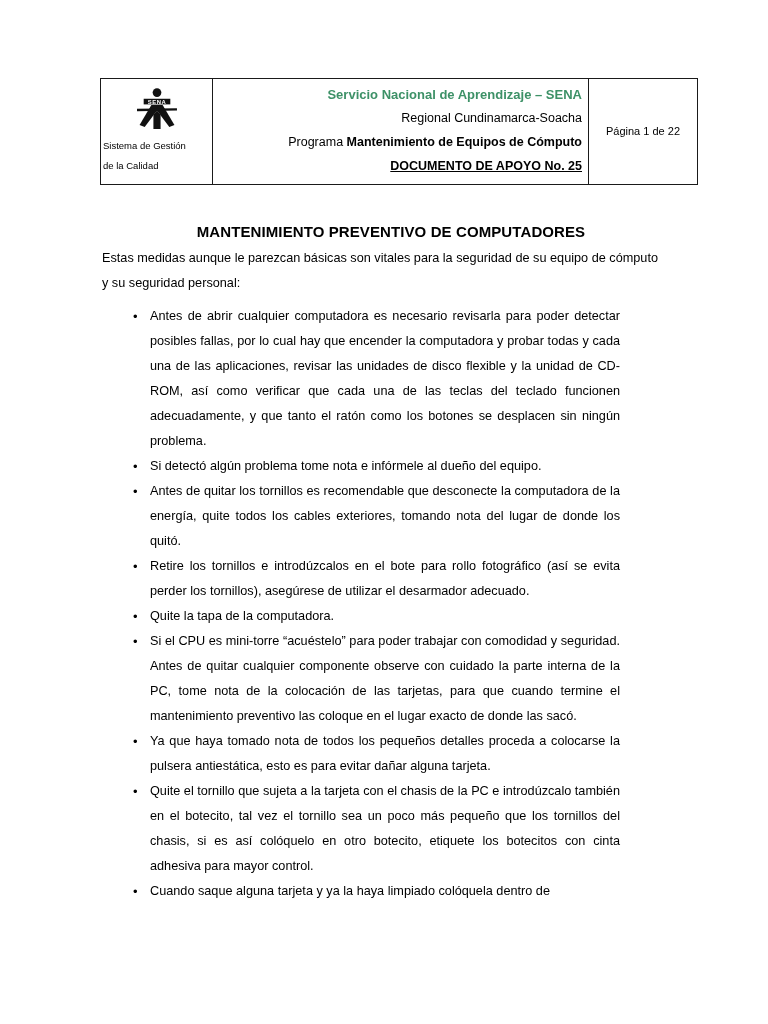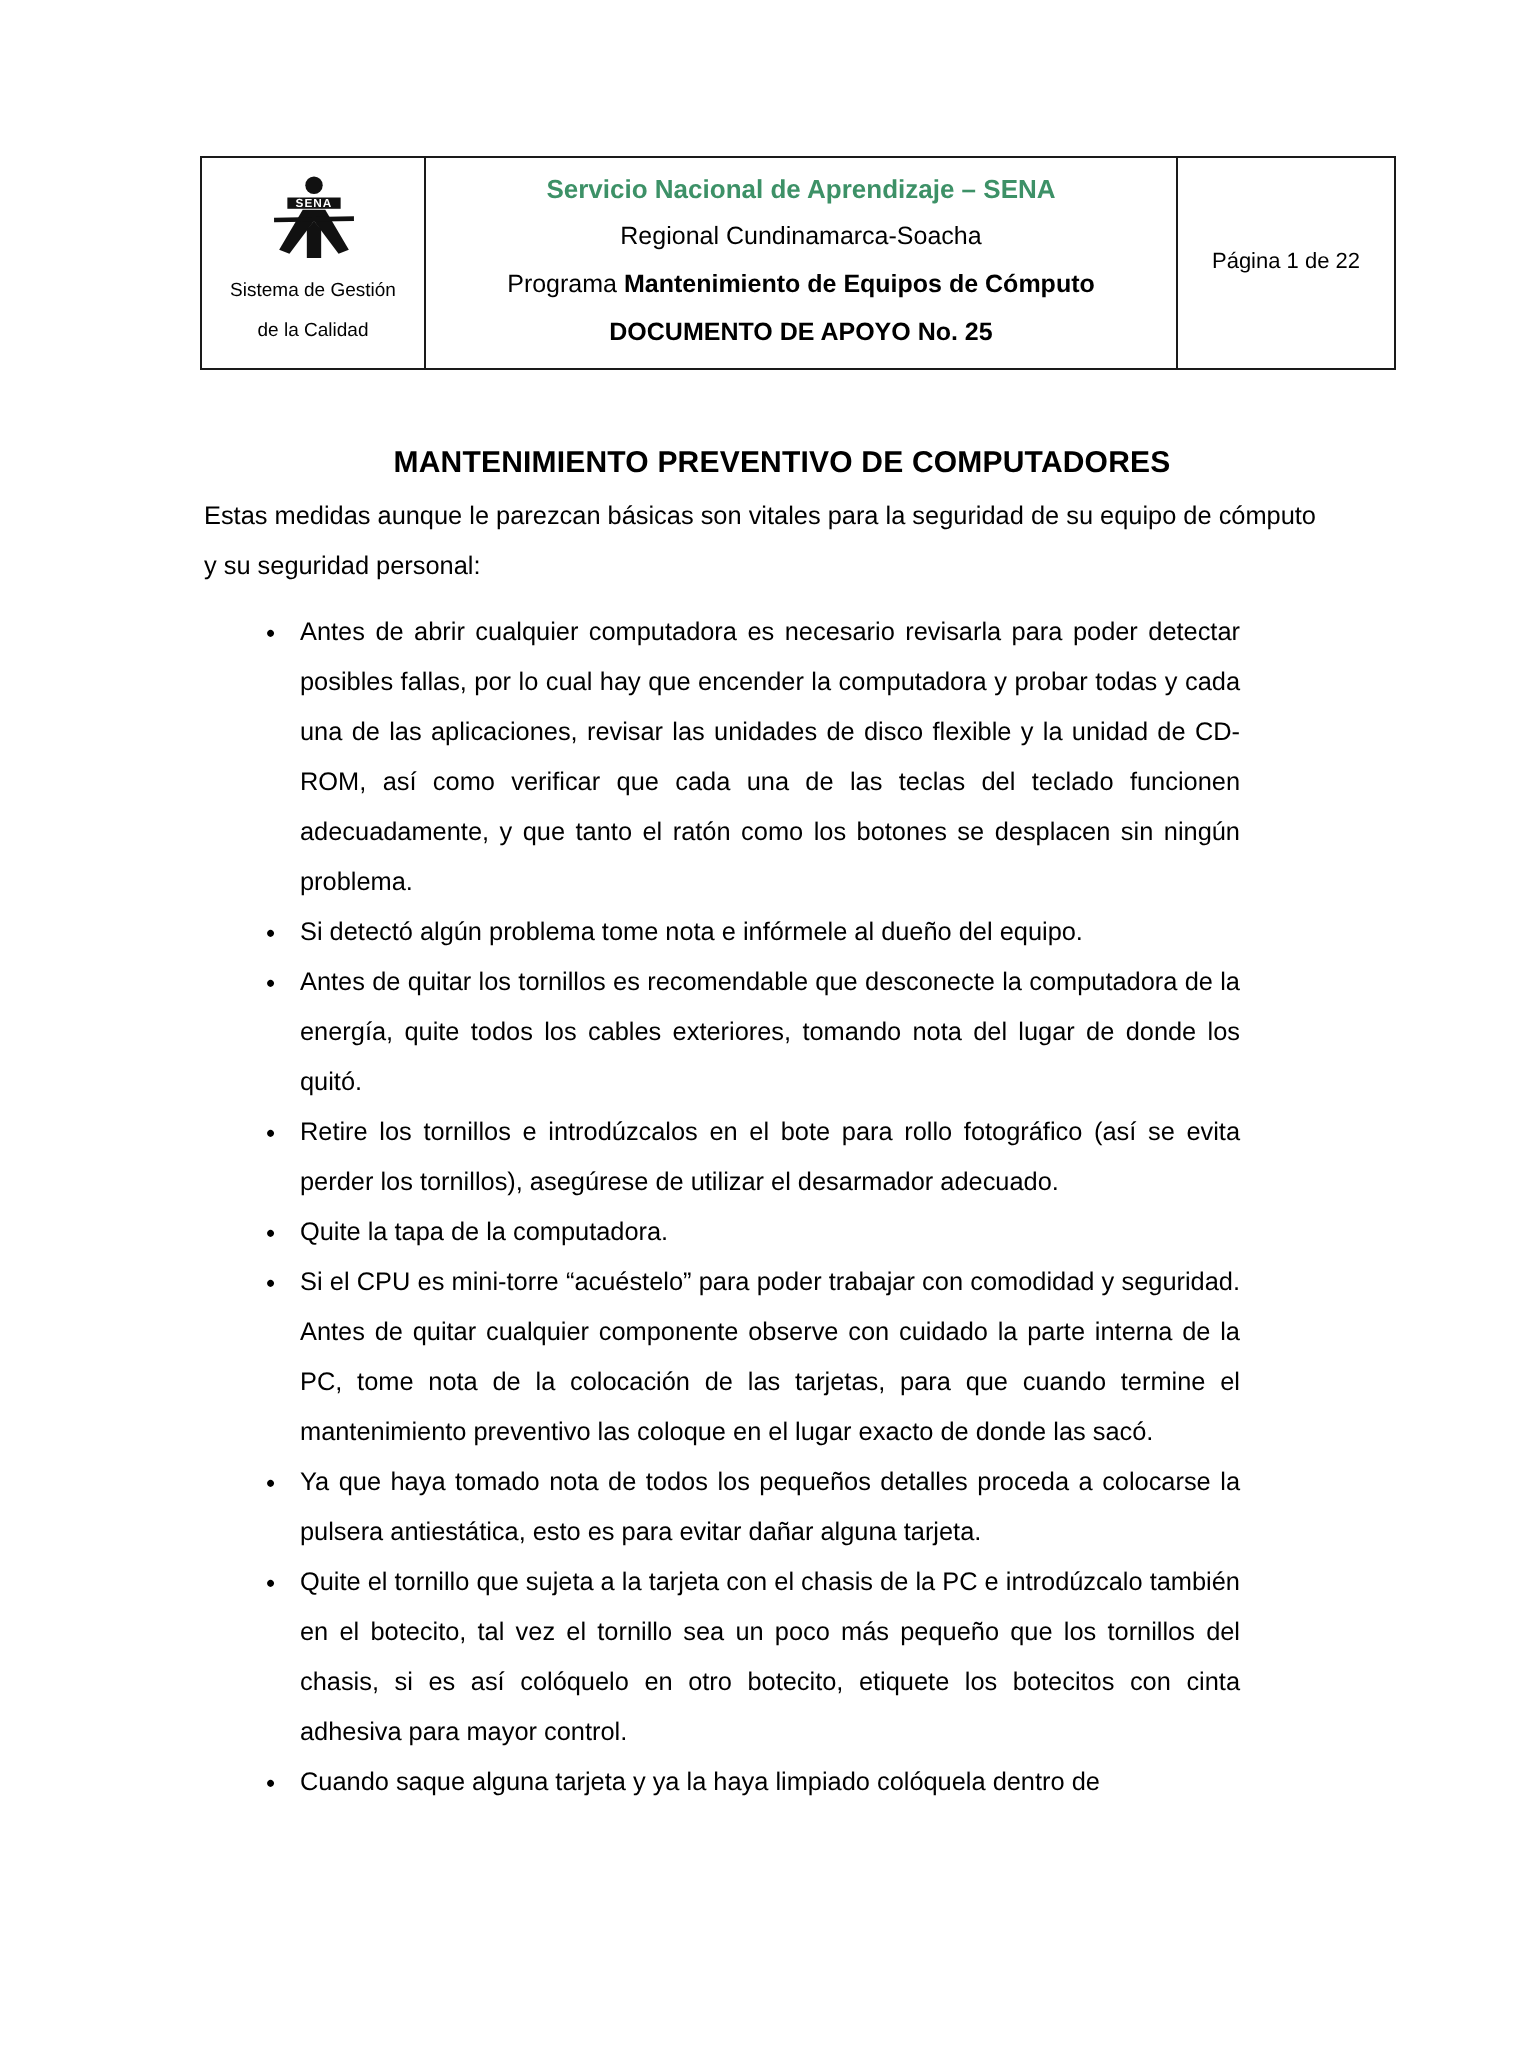--- a/index.html
+++ b/index.html
@@ -56,41 +56,43 @@
   .logo-mark {
     display: block;
     margin: 2px auto 6px auto;
     width: 52px;
     height: 42px;
   }
   .logo-caption {
     font-size: 9.5px;
     line-height: 20px;
     color: #000;
-    text-align: center;
+    text-align: left;
     white-space: nowrap;
   }
 
   .hdr-line {
     font-size: 12.5px;
     line-height: 15px;
     padding: 4px 0 5px 0;
     white-space: nowrap;
+    text-align: right;
   }
   .hdr-line.green {
     color: #3d9167;
     font-weight: bold;
     font-size: 13px;
     padding-top: 2px;
   }
   .hdr-line.program b { font-weight: bold; }
   .hdr-line.doc {
     font-weight: bold;
     font-size: 12.5px;
     padding-bottom: 2px;
+    text-decoration: underline;
   }
   .page-num {
     font-size: 11px;
     line-height: 13px;
     white-space: nowrap;
   }
 
   
   .doc-title {
     text-align: center;

